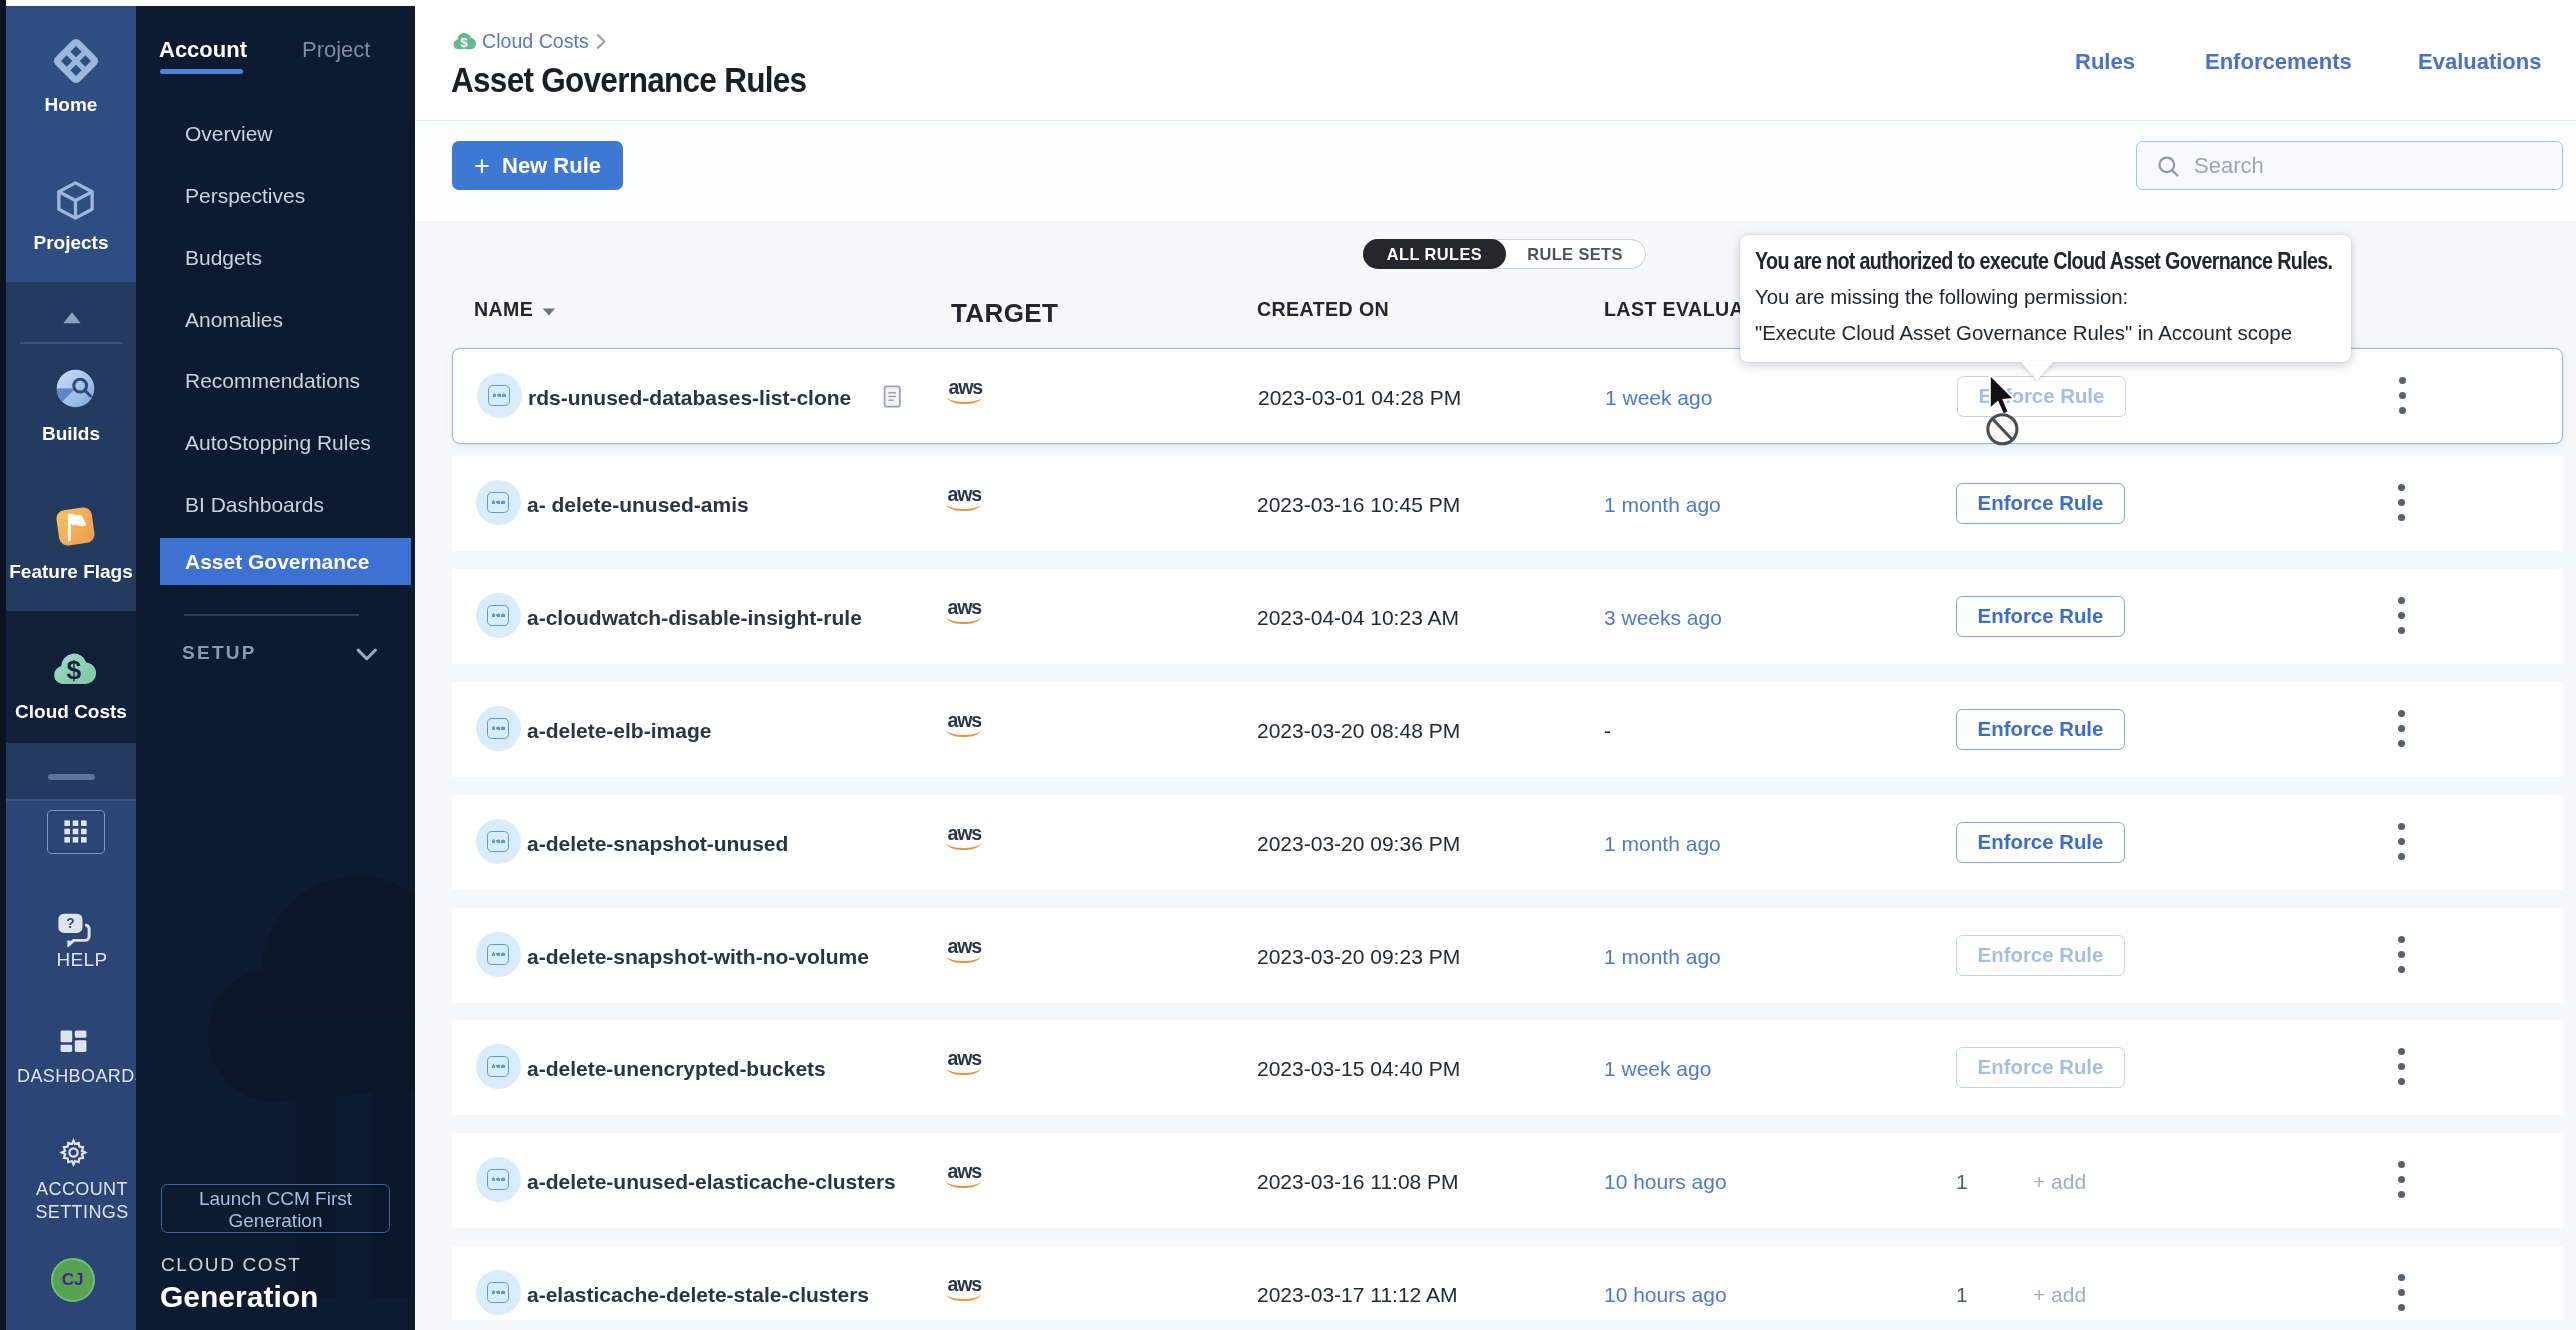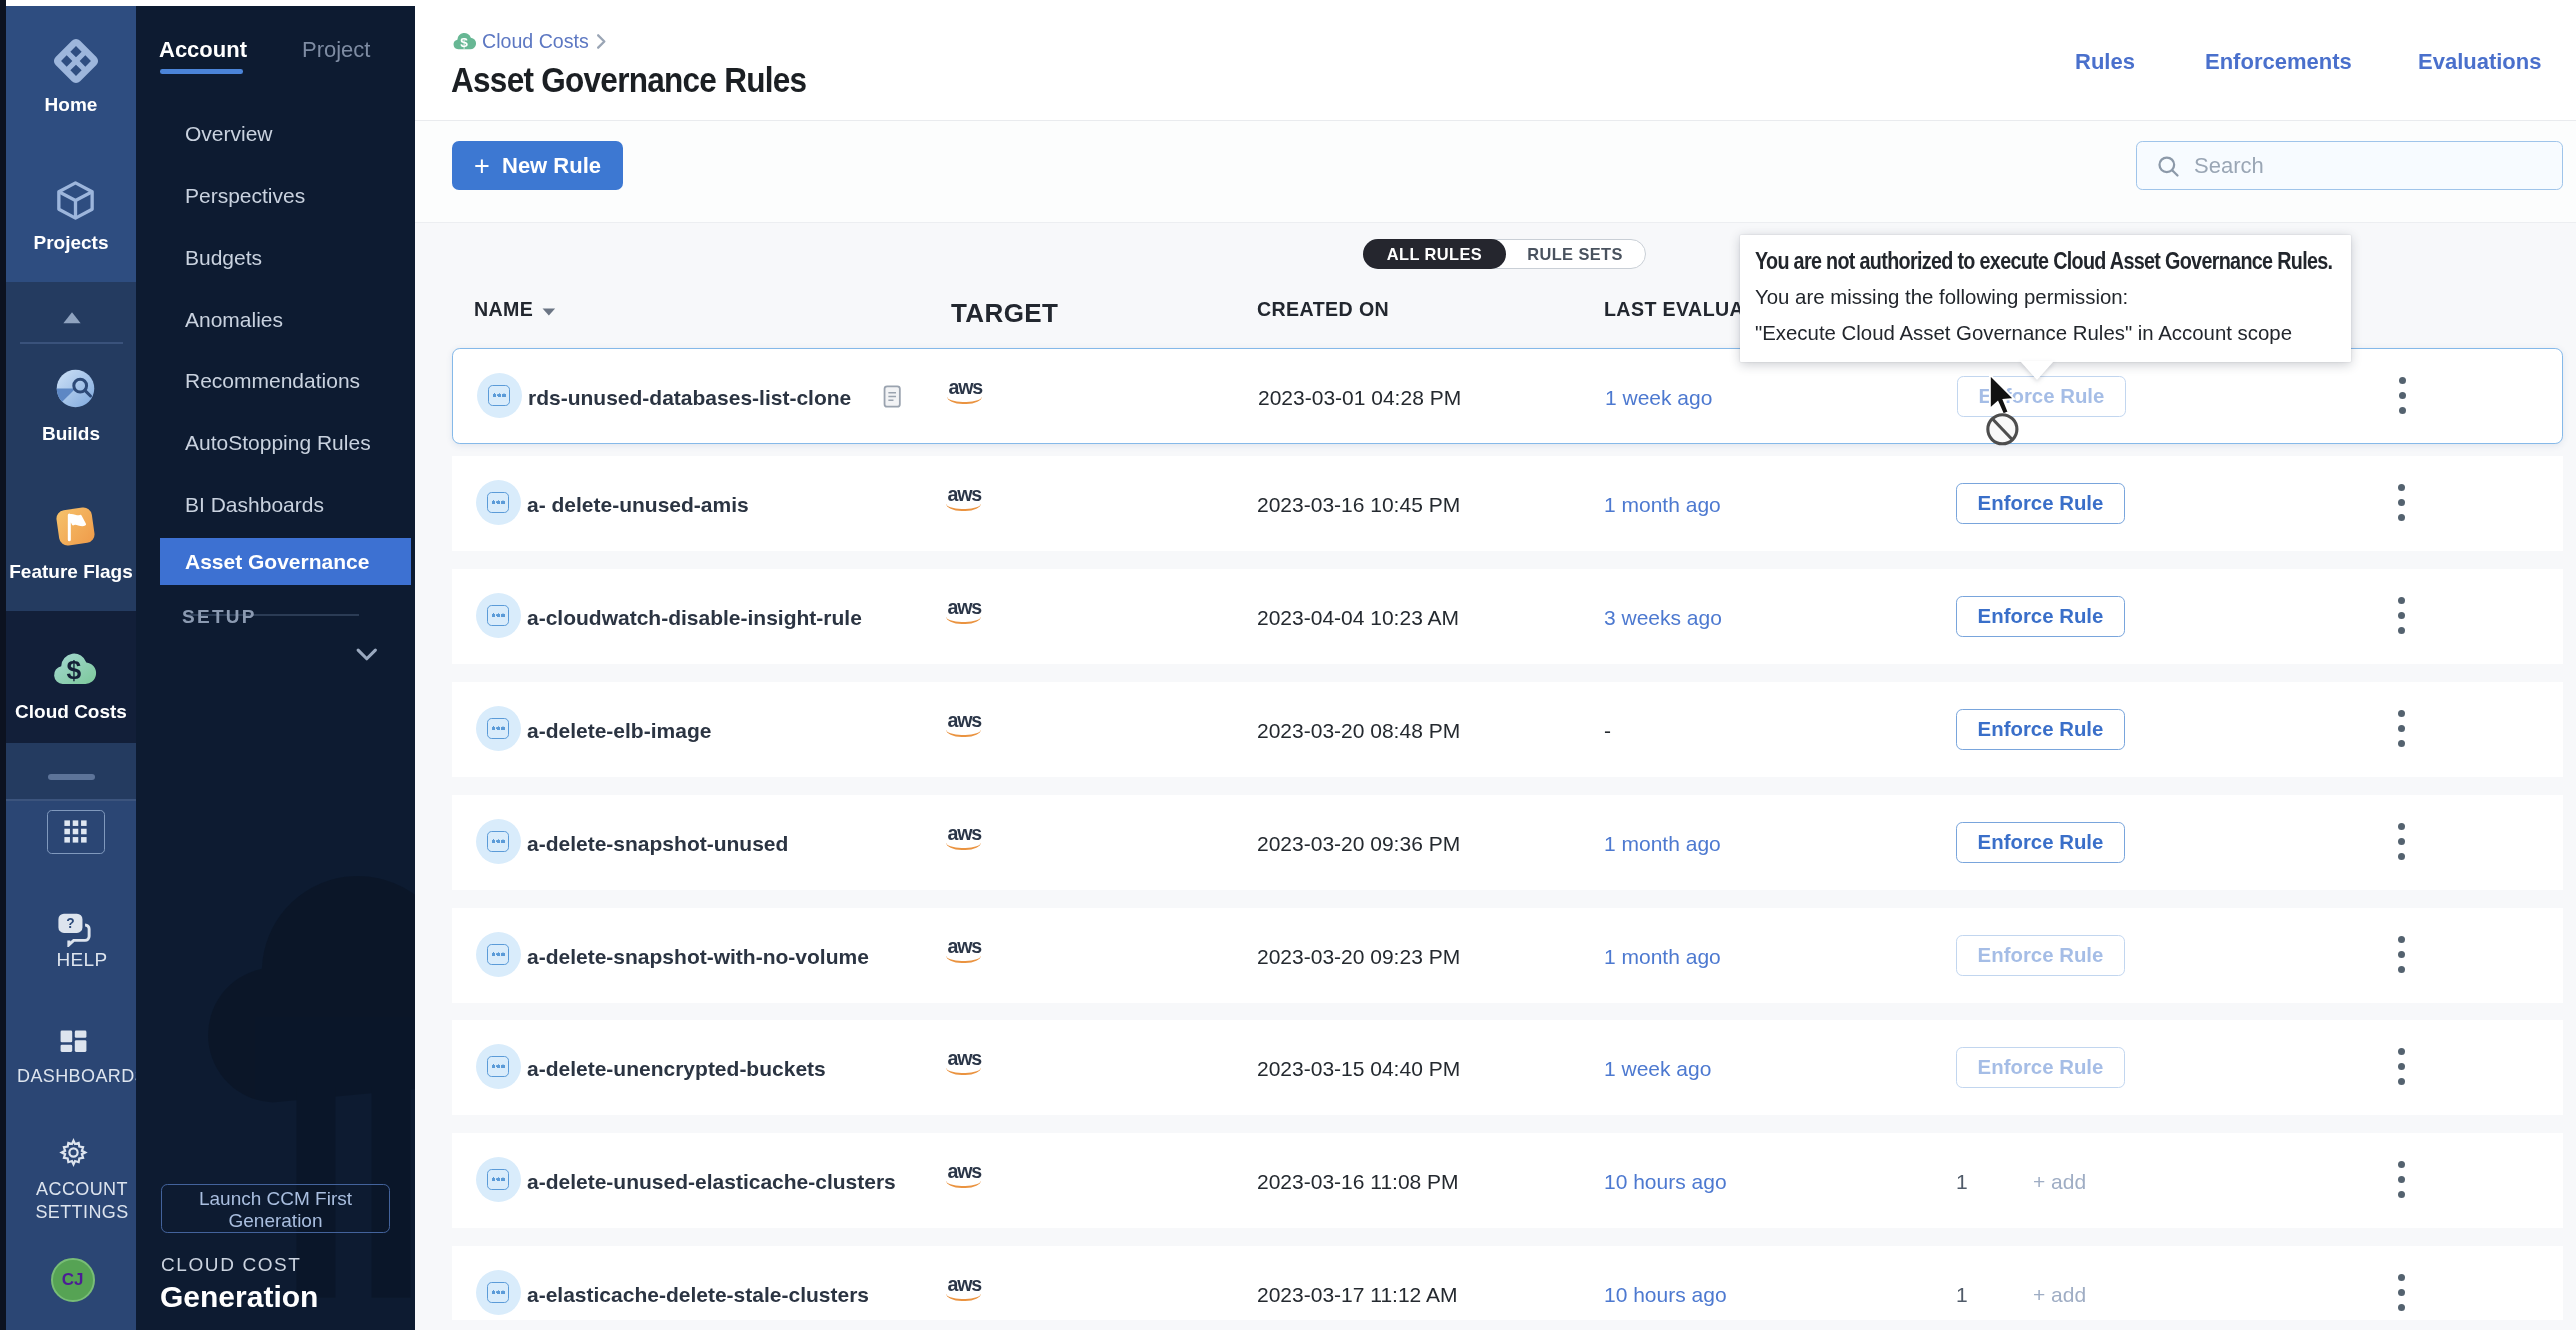--- a/index.html
+++ b/index.html
@@ -45,21 +45,21 @@
    text-align:center; line-height:38px; }
 .cnt { position:absolute; left:1498px; top:37px; width:23.5px; text-align:center; font-size:21px; color:#505b69; }
 .addl { position:absolute; left:1581px; top:37px; font-size:21px; color:#9fadc4; }
 .dots { position:absolute; left:1946px; top:28px; width:7.8px; }
 .dots i { display:block; width:7px; height:7px; border-radius:50%; background:#54626f; margin:0 0 7.8px 0; }
 .awsw { position:absolute; left:494px; top:33px; width:38px; height:27px; }
 .awsw::before { content:"aws"; position:absolute; left:1.6px; top:-6.3px; font-size:19.6px; font-weight:bold;
    color:#2b3648; letter-spacing:-1.2px; }
 .awsw::after { content:""; position:absolute; left:0px; top:11px; width:35px; height:9.4px;
    border-bottom:2px solid #ea9340; border-radius:0 0 15.7px 15.7px / 0 0 7.8px 7.8px; }
-#tip { left:1325px; top:11.7px; width:611px; height:127px; background:#fff; border-radius:1px;
+#tip { left:1325px; top:11.7px; width:611px; height:127px; background:#fff; border-radius:8px;
    box-shadow:0 2.3px 11px rgba(30,40,60,0.22), 0 0 1.6px rgba(30,40,60,0.2);
    font-size:20.4px; color:#22262c; padding:13.3px 0 0 15px; }
 #tiparrow { left:1605px; top:138px; width:0; height:0;
    border-left:17px solid transparent; border-right:17px solid transparent;
    border-top:19px solid #fff; filter:drop-shadow(0 2.3px 2.3px rgba(30,40,60,0.18)); }
 </style>
 </head>
 <body>
 <div id="stage">
   <div class="abs" id="edge"></div>
@@ -192,21 +192,21 @@
     <div class="mitem" style="top:178px">Perspectives</div>
     <div class="mitem" style="top:240px">Budgets</div>
     <div class="mitem" style="top:302px">Anomalies</div>
     <div class="mitem" style="top:363px">Recommendations</div>
     <div class="mitem" style="top:425px">AutoStopping Rules</div>
     <div class="mitem" style="top:487px">BI Dashboards</div>
     <div class="abs" id="agSel" style="top:532px"></div>
     <div class="mitem" style="top:544px;color:#fff;font-weight:bold">Asset Governance</div>
 
     <div class="abs" style="left:48px;top:608px;width:175px;height:1.6px;background:#2b3c55"></div>
-    <div class="abs" style="left:46px;top:600px;font-size:19px;font-weight:bold;letter-spacing:2.3px;color:#8b9ab1">SETUP</div>
+    <div class="abs" style="left:46px;top:636px;font-size:19px;font-weight:bold;letter-spacing:2.3px;color:#8b9ab1">SETUP</div>
     <svg class="abs" style="left:219px;top:641px" width="23.5" height="15.7" viewBox="0 0 30 20">
       <path d="M4 4 L15 15 L26 4" fill="none" stroke="#9aa9bf" stroke-width="4" stroke-linecap="round" stroke-linejoin="round"></path>
     </svg>
 
     <div class="abs" style="left:25px;top:1178px;width:229px;height:49px;border:1.6px solid #43639c;border-radius:6.3px;color:#a9bedf;font-size:19px;text-align:center;line-height:22px;padding-top:2.3px">Launch CCM First<br>Generation</div>
 
     <div class="abs" style="left:25px;top:1248px;font-size:19px;letter-spacing:1.6px;color:#ccd4e0">CLOUD COST</div>
     <div class="abs" style="left:24px;top:1274px;font-size:30px;font-weight:bold;color:#fff">Generation</div>
   </div>
   <div class="abs" id="main">

